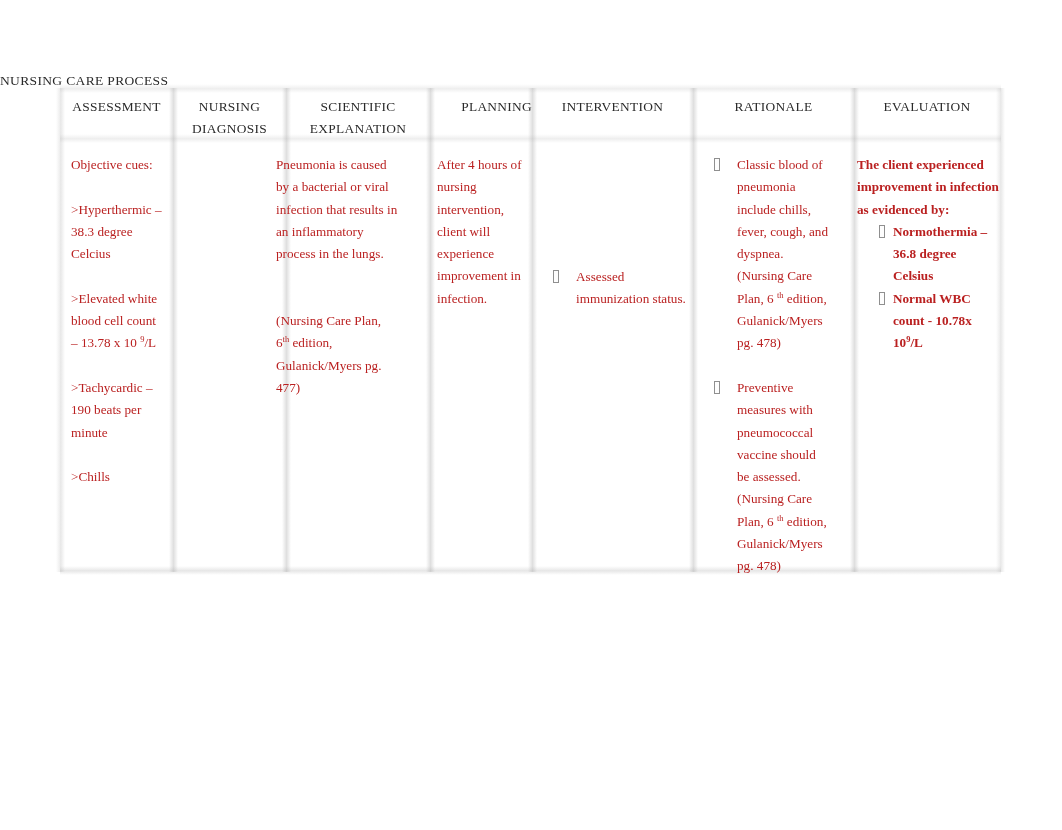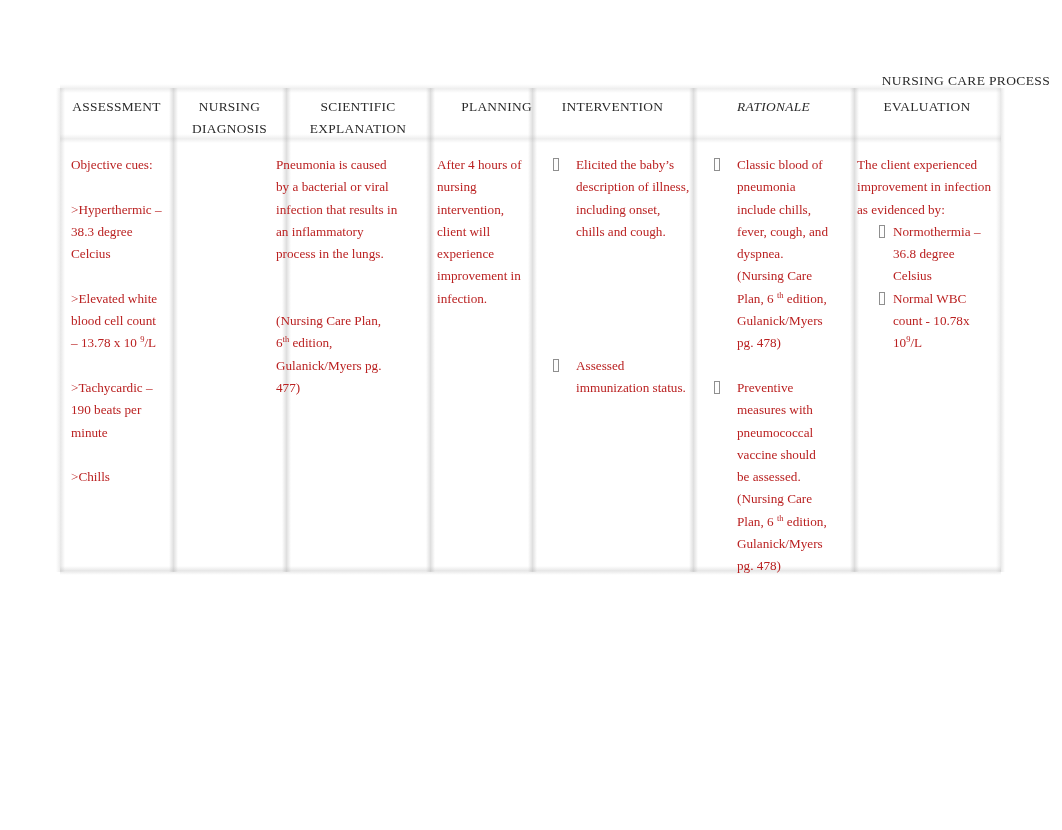--- a/index.html
+++ b/index.html
@@ -23,21 +23,21 @@
     height: 830px;
     background: #ffffff;
   }
 
   
   #doc-title {
     position: absolute;
     left: 0;
     top: 73px;
     width: 1050px;
-    text-align: right;
+    text-align: left;
     font-size: 13.5px;
     letter-spacing: 0.35px;
     color: #262626;
     white-space: nowrap;
   }
 
   
   #care-table {
     position: absolute;
     left: 60px;
@@ -197,21 +197,21 @@
     </div>
 
     <div class="cell head-cell" style="left:370px; width:102px;text-align:right;">
       <span>PLANNING</span>
     </div>
 
     <div class="cell head-cell" style="left:472px; width:161px;">
       <span>INTERVENTION</span>
     </div>
 
-    <div class="cell head-cell" style="left:633px; width:161px;font-style:italic;">
+    <div class="cell head-cell" style="left:633px; width:161px;">
       <span>RATIONALE</span>
     </div>
 
     <div class="cell head-cell" style="left:794px; width:146px;">
       <span>EVALUATION</span>
     </div>
 
     <div class="cell body-cell" style="left:11px; width:100px;">
       <p>Objective cues:</p>
       <p class="gap">&gt;Hyperthermic –</p>
@@ -244,27 +244,20 @@
       <p>nursing</p>
       <p>intervention,</p>
       <p>client will</p>
       <p>experience</p>
       <p>improvement in</p>
       <p>infection.</p>
     </div>
 
     <div class="cell body-cell" style="left:480px; width:155px;">
       <ul class="tofu-list">
-        <li>
-          <span class="tofu"></span>
-          <span>Elicited the baby’s</span><br>
-          <span>description of illness,</span><br>
-          <span>including onset,</span><br>
-          <span>chills and cough.</span>
-        </li>
         <li class="spaced" style="margin-top:111.5px;">
           <span class="tofu"></span>
           <span>Assessed</span><br>
           <span>immunization status.</span>
         </li>
       </ul>
     </div>
 
     <div class="cell body-cell" style="left:641px; width:152px;">
       <ul class="tofu-list">
@@ -288,21 +281,21 @@
           <span>vaccine should</span><br>
           <span>be assessed.</span><br>
           <span>(Nursing Care</span><br>
           <span><span>Plan, 6 </span><sup>th</sup><span> edition,</span></span><br>
           <span>Gulanick/Myers</span><br>
           <span>pg. 478)</span>
         </li>
       </ul>
     </div>
 
-    <div class="cell body-cell" style="left:797px; width:145px;">
+    <div class="cell body-cell" style="left:797px; width:145px;font-weight:bold;">
       <p>The client experienced</p>
       <p>improvement in infection</p>
       <p>as evidenced by:</p>
       <ul class="tofu-list indent-sm">
         <li>
           <span class="tofu"></span>
           <span>Normothermia –</span><br>
           <span>36.8 degree</span><br>
           <span>Celsius</span>
         </li>

